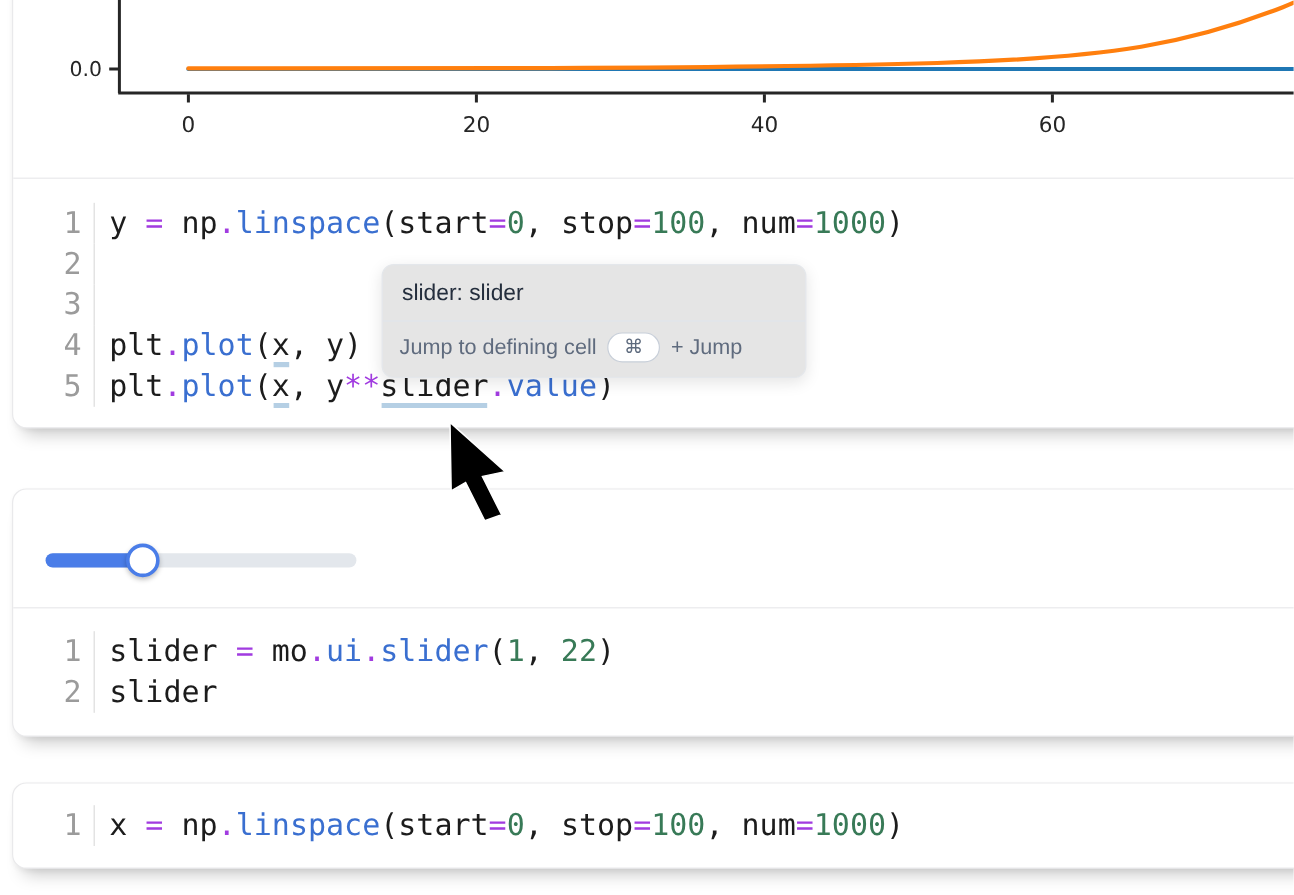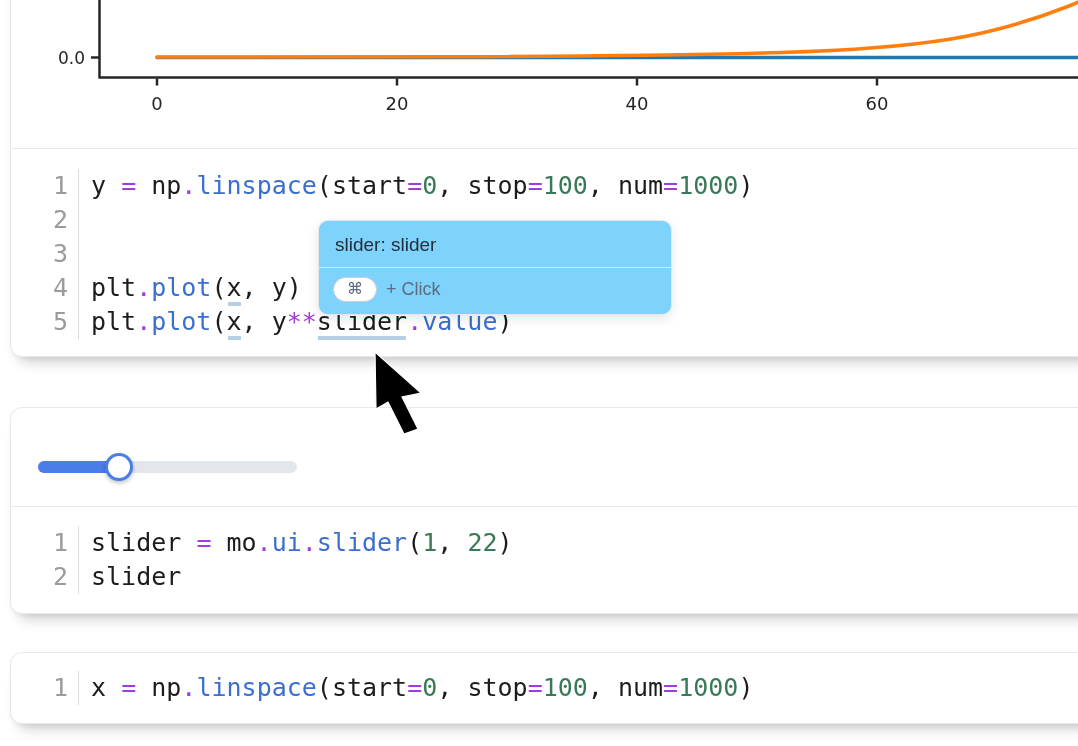--- a/index.html
+++ b/index.html
@@ -43,21 +43,21 @@
       border-radius:7px;background:var(--slider-blue);}
   .slider .thumb{position:absolute;left:67px;top:5px;width:28px;height:28px;
       box-sizing:border-box;background:#fff;border:3px solid var(--slider-blue);
       border-radius:50%;box-shadow:0 2px 4px rgba(0,0,0,.25);}
 
   
   #cell-x{top:652px;height:70px;}
 
   
   .tooltip{position:absolute;left:318px;top:220px;width:352px;z-index:30;
-      background:#7dd3fc;border:1px solid #e4e7eb;border-radius:10px;
+      background:#e5e5e5;border:1px solid #e4e7eb;border-radius:10px;
       box-shadow:0 4px 12px rgba(0,0,0,.10);}
   .tt-title{padding:13px 16px 11px;font-size:19px;color:var(--tt-title);}
   .tt-row{display:flex;align-items:center;gap:9px;padding:9px 14px 12px;
       border-top:1px solid #dfe5ec;font-size:18px;color:var(--tt-text);}
   .kbd{display:inline-block;border:1.5px solid #c8cfd9;border-radius:15px;
       padding:1px 13px 3px;font-size:16px;color:#5d6a7d;background:#fff;
       font-family:"DejaVu Sans",sans-serif;}
 
   
   .cursor{position:absolute;left:352px;top:350px;z-index:40;overflow:visible;}
@@ -116,20 +116,21 @@
 
 <section class="cell" id="cell-x">
   <div class="code">
       <div class="line"><div class="gutter">1</div><div class="src"><span class="tk-t">x</span><span class="tk-t"> </span><span class="tk-o">=</span><span class="tk-t"> </span><span class="tk-t">np</span><span class="tk-o">.</span><span class="tk-f">linspace</span><span class="tk-t">(</span><span class="tk-t">start</span><span class="tk-o">=</span><span class="tk-n">0</span><span class="tk-t">, </span><span class="tk-t">stop</span><span class="tk-o">=</span><span class="tk-n">100</span><span class="tk-t">, </span><span class="tk-t">num</span><span class="tk-o">=</span><span class="tk-n">1000</span><span class="tk-t">)</span></div></div>
     </div>
 </section>
 
 <div class="tooltip">
   <div class="tt-title">slider: slider</div>
   <div class="tt-row">
+    <span>Jump to defining cell</span>
     <span class="kbd">⌘</span>
-    <span>+ Click</span>
+    <span>+ Jump</span>
   </div>
 </div>
 
 <svg class="cursor" width="90" height="95" viewBox="0 0 90 95">
   <path d="M23,2 L69,43 L50,47 L66,79 L52,84 L36,52 L24,59 Z" fill="#000" stroke="#fff" stroke-width="1.2"></path>
 </svg>
 
 </body></html>

